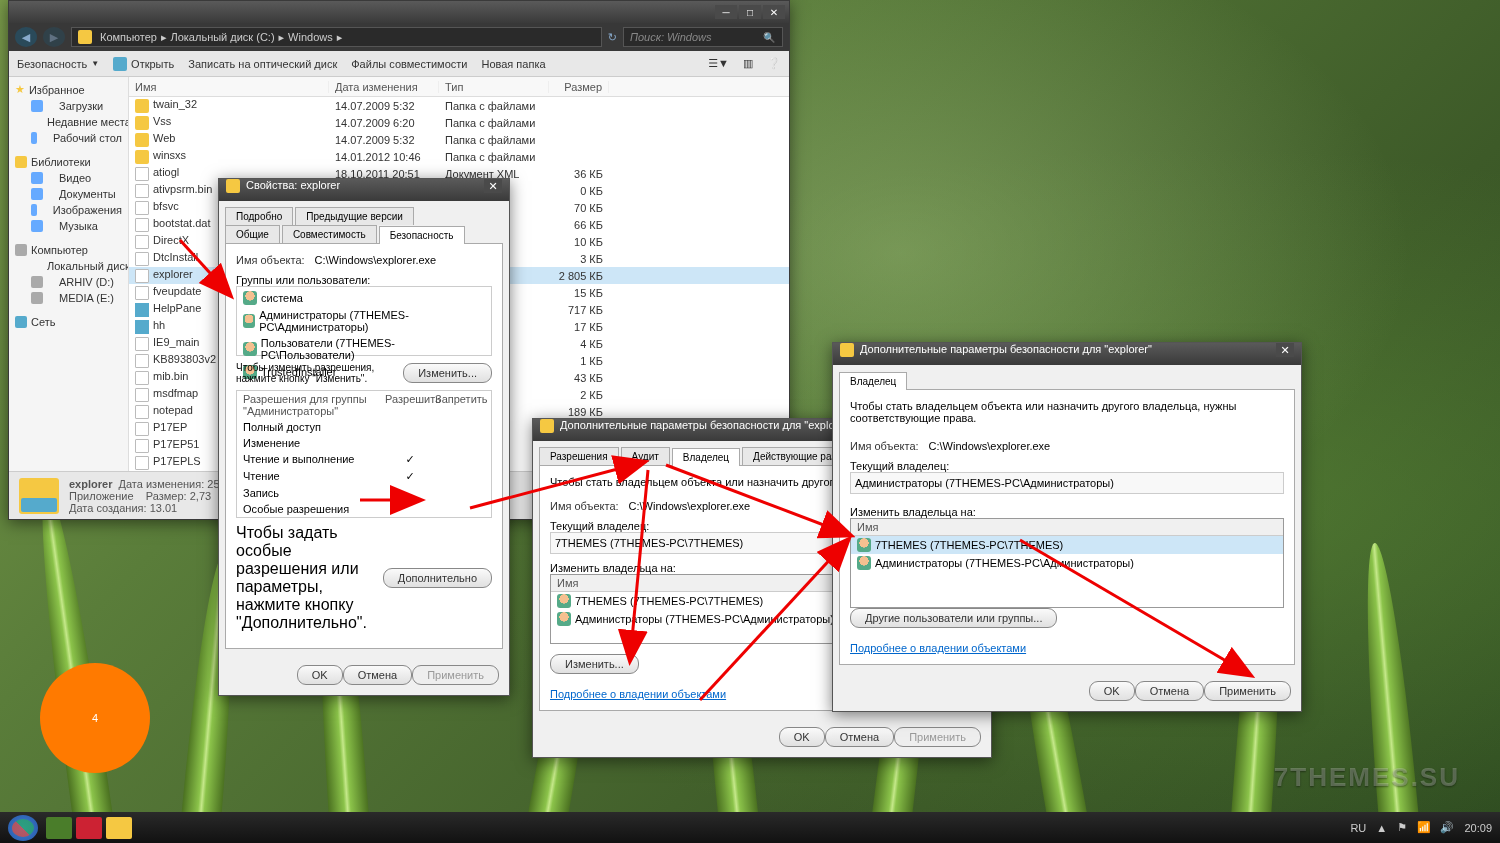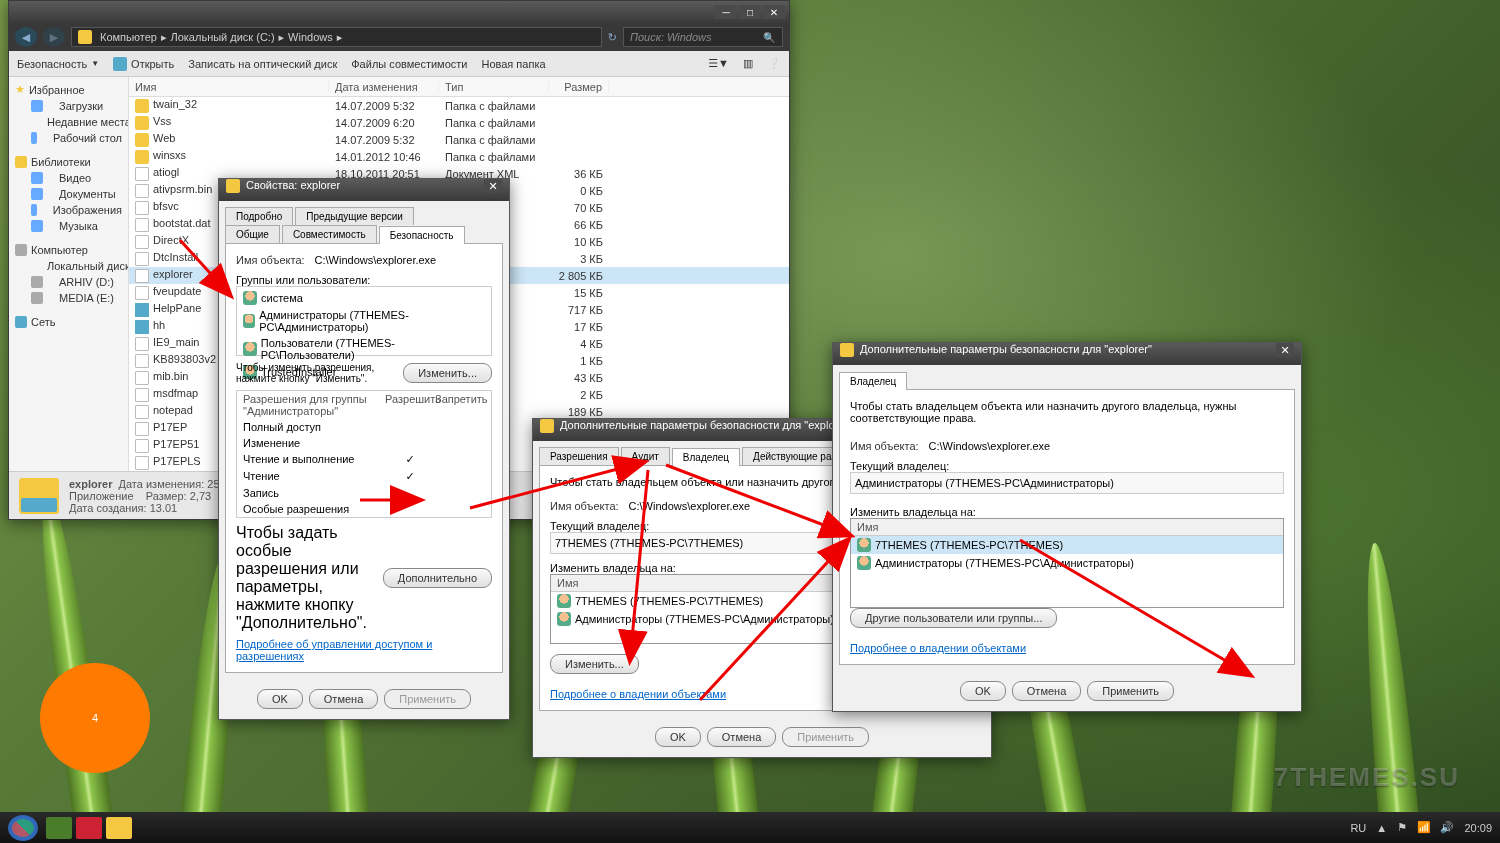--- a/index.html
+++ b/index.html
@@ -61,21 +61,21 @@
 .btn{display:inline-block;padding:3px 14px;background:linear-gradient(#fafafa,#e0e0e0);border:1px solid #888;border-radius:9px;cursor:pointer;color:#333}
 .btn.disabled{color:#999;background:#eee}
 .permtable{width:100%;border:1px solid #ccc}
 .permtable .phead{display:flex;padding:2px 6px;color:#555}
 .permtable .phead .pn{flex:1}
 .permtable .phead .pc{width:50px;text-align:center}
 .permtable .prow{display:flex;padding:2px 6px;border-top:0}
 .permtable .prow .pn{flex:1}
 .permtable .prow .pc{width:50px;text-align:center}
 .link{color:#0066cc;text-decoration:underline;cursor:pointer}
-.dlg-btns{display:flex;justify-content:center;gap:6px;padding:10px}
+.dlg-btns{display:flex;justify-content:flex-end;padding:10px}
 .owner-list{border:1px solid #999;background:#fff;min-height:70px}
 .owner-list .ohead{background:#f0f0f0;padding:2px 6px;border-bottom:1px solid #ccc;color:#555}
 .owner-list .oitem{padding:2px 6px;display:flex;align-items:center;gap:4px}
 .owner-list .oitem.sel{background:#cde6f7}
 .step-badge{position:absolute;left:40px;bottom:70px;width:110px;height:110px;border-radius:50%;background:#ff7a00;display:flex;align-items:center;justify-content:center;color:#fff;font-size:84px;font-weight:300;z-index:30}
 .watermark{position:absolute;right:40px;bottom:50px;color:rgba(255,255,255,0.25);font-size:26px;font-weight:bold;letter-spacing:2px;text-shadow:0 1px 2px rgba(0,0,0,0.4);z-index:5}
 .taskbar{position:absolute;left:0;right:0;bottom:0;height:31px;background:linear-gradient(#2a2a2a,#111);display:flex;align-items:center;padding:0 8px;z-index:40}
 .start{width:30px;height:26px;background:radial-gradient(circle,#3a7bd5 0%,#2a5aa5 100%);border-radius:50%;margin-right:8px;cursor:pointer;position:relative}
 .start::before{content:"";position:absolute;inset:4px;background:linear-gradient(45deg,#e74c3c 0 50%,#27ae60 50% 100%);border-radius:50%;opacity:0.7}
 .task-ico{width:26px;height:22px;margin-right:4px;border-radius:2px;cursor:pointer}
@@ -441,21 +441,20 @@
             <div class="pn">Особые разрешения</div>
             <div class="pc"></div>
             <div class="pc"></div>
           </div>
         </div>
     </div>
     <div style="display:flex;align-items:center;margin:6px 0">
       <span style="flex:1;font-size:16px">Чтобы задать особые разрешения или параметры, нажмите кнопку "Дополнительно".</span>
       <span class="btn">Дополнительно</span>
     </div>
-    <div class="link">Подробнее об управлении доступом и разрешениях</div>
   </div>
   <div class="dlg-btns">
     <span class="btn">OK</span>
     <span class="btn">Отмена</span>
     <span class="btn disabled">Применить</span>
   </div>
 </div>
 
 <div class="dialog" style="left:532px;top:418px;width:460px;z-index:18">
   <div class="dlg-title">

